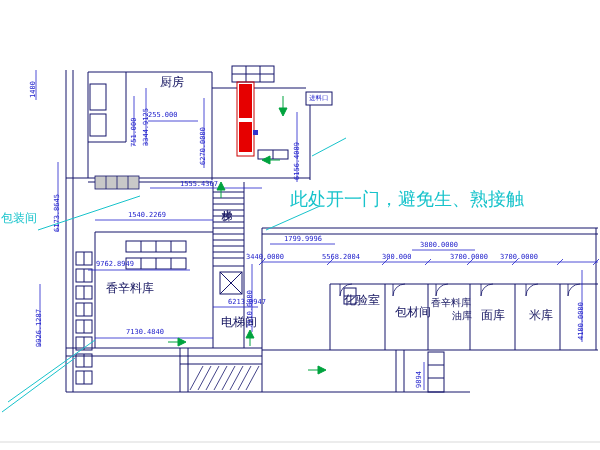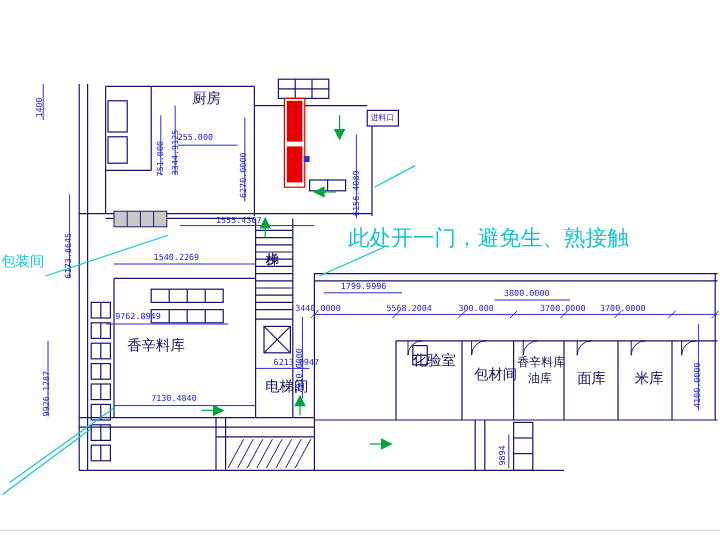--- a/index.html
+++ b/index.html
@@ -251,20 +251,20 @@
   <div class="dim vert" style="left:416px;top:388px">9894</div>
   <div class="dim tiny" style="left:309px;top:95px">进料口</div>
 
   <div class="room" style="left:160px;top:76px">厨房</div>
   <div class="stairlbl" style="left:221px;top:200px">步梯</div>
   <div class="room" style="left:106px;top:282px">香辛料库</div>
   <div class="room" style="left:221px;top:316px">电梯间</div>
   <div class="room" style="left:344px;top:294px">化验室</div>
   <div class="room" style="left:395px;top:306px">包材间</div>
   <div class="room small" style="left:431px;top:298px">香辛料库</div>
-  <div class="room small" style="left:440px;top:311px">油库</div>
+  <div class="room small" style="left:452px;top:311px">油库</div>
   <div class="room" style="left:481px;top:309px">面库</div>
   <div class="room" style="left:529px;top:309px">米库</div>
 
   <div class="cyan note" style="left:290px;top:190px">此处开一门，避免生、熟接触</div>
   <div class="cyan sidelabel" style="left:1px;top:212px">包装间</div>
 
 </div>
 
 </body></html>

